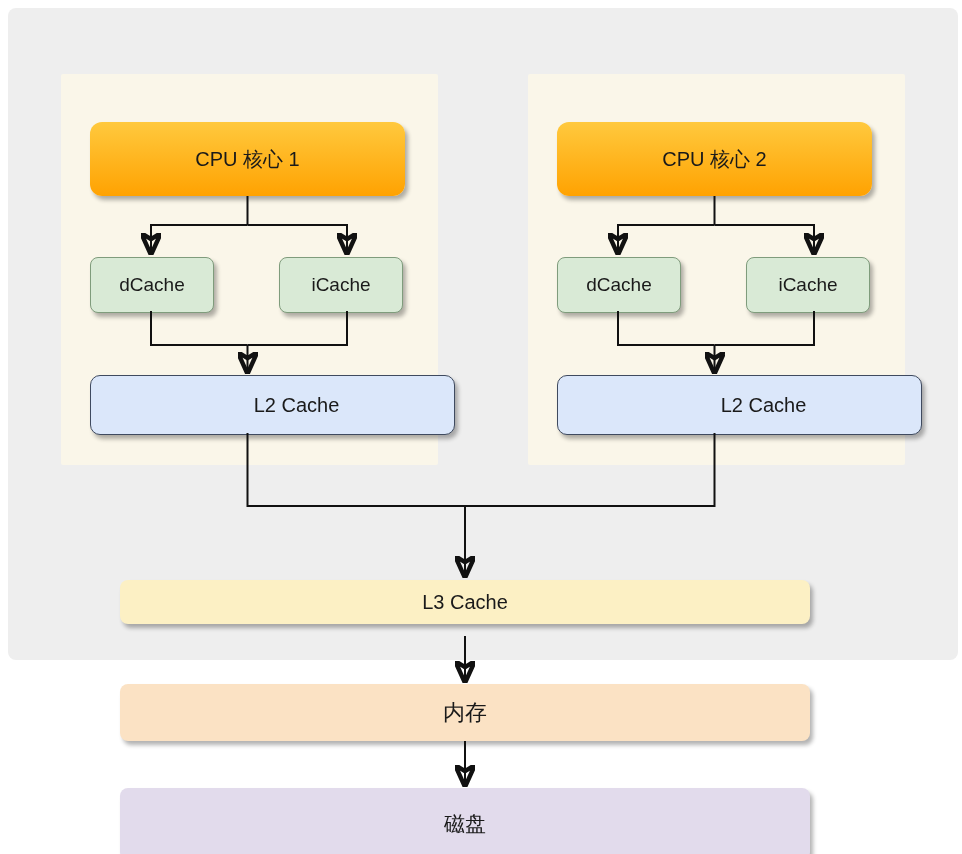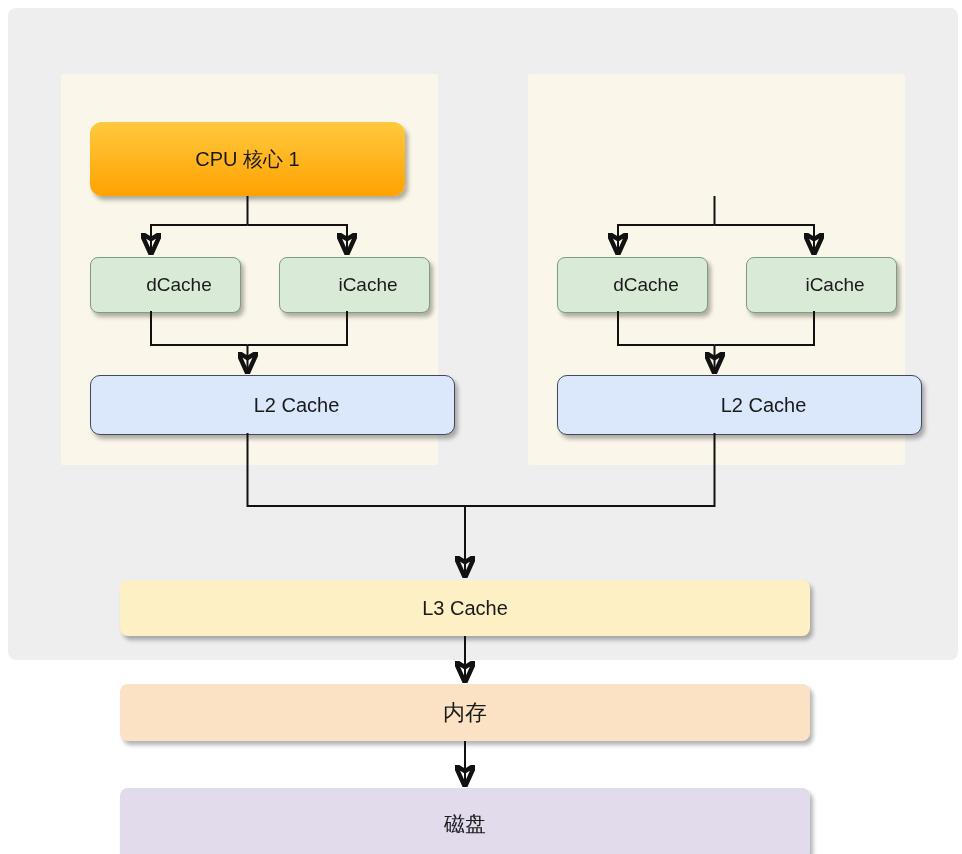--- a/index.html
+++ b/index.html
@@ -28,30 +28,29 @@
     box-shadow:3px 4px 4px rgba(0,0,0,0.30);
   }
   .core-box{
     left:29px;top:48px;width:315px;height:74px;border-radius:12px;
     background:linear-gradient(180deg,var(--core_fill_top) 0%,var(--core_fill_bottom) 100%);
   }
   .cache-box{
     top:183px;width:122px;height:54px;border-radius:8px;
     background:var(--cache_fill);border:1px solid var(--cache_border);
     font-size:19px;
-    padding-left:27px;
   }
   .dcache{left:29px;}
   .icache{left:218px;}
   .l2-box{
     left:29px;top:301px;width:315px;height:58px;border-radius:10px;
     background:var(--l2_fill);border:1px solid var(--l2_border);padding-left:48px;
   }
   .l3-box{
-    left:112px;top:572px;width:690px;height:56px;border-radius:8px;
+    left:112px;top:572px;width:690px;height:44px;border-radius:8px;
     background:var(--l3_fill);
   }
   .memory-box{
     left:120px;top:684px;width:690px;height:57px;border-radius:8px;
     background:var(--memory_fill);font-size:22px;
   }
   .disk-box{
     left:120px;top:788px;width:690px;height:72px;border-radius:8px;
     background:var(--disk_fill);font-size:21px;
   }
@@ -66,20 +65,21 @@
   <div id="cpu-container">
 
     <div class="core-panel" id="core-panel-1">
       <div class="node core-box">CPU 核心 1</div>
       <div class="node cache-box dcache">dCache</div>
       <div class="node cache-box icache">iCache</div>
       <div class="node l2-box">L2 Cache</div>
     </div>
 
     <div class="core-panel" id="core-panel-2">
+      <div class="node core-box">CPU 核心 2</div>
       <div class="node cache-box dcache">dCache</div>
       <div class="node cache-box icache">iCache</div>
       <div class="node l2-box">L2 Cache</div>
     </div>
 
     <div class="node l3-box">L3 Cache</div>
   </div>
 
   <div class="node memory-box">内存</div>
   <div class="node disk-box">磁盘</div>

